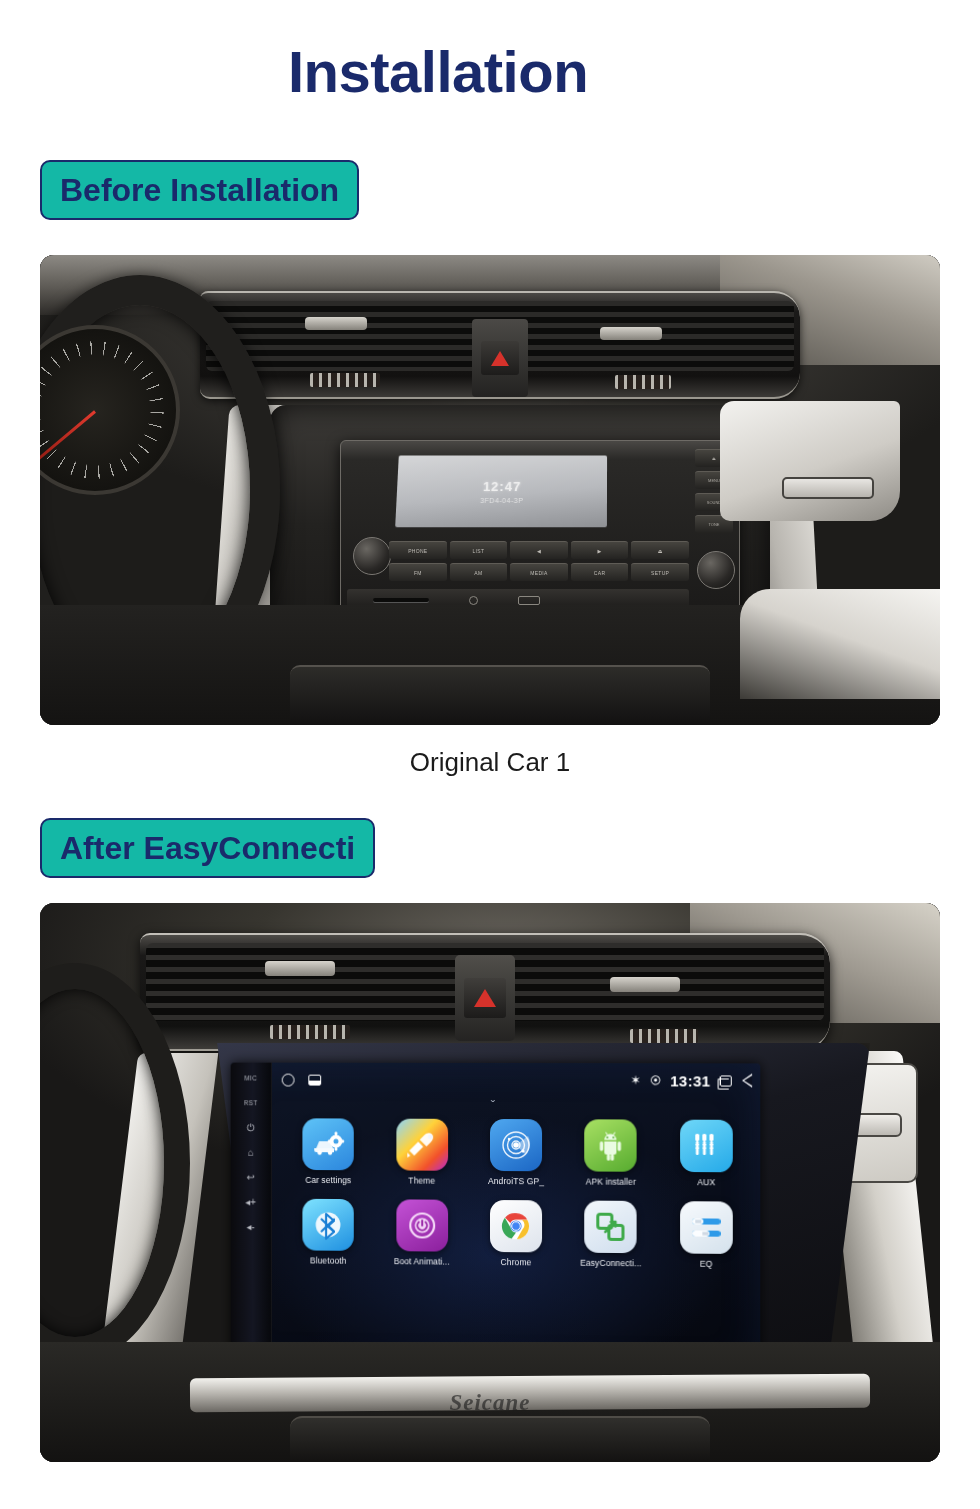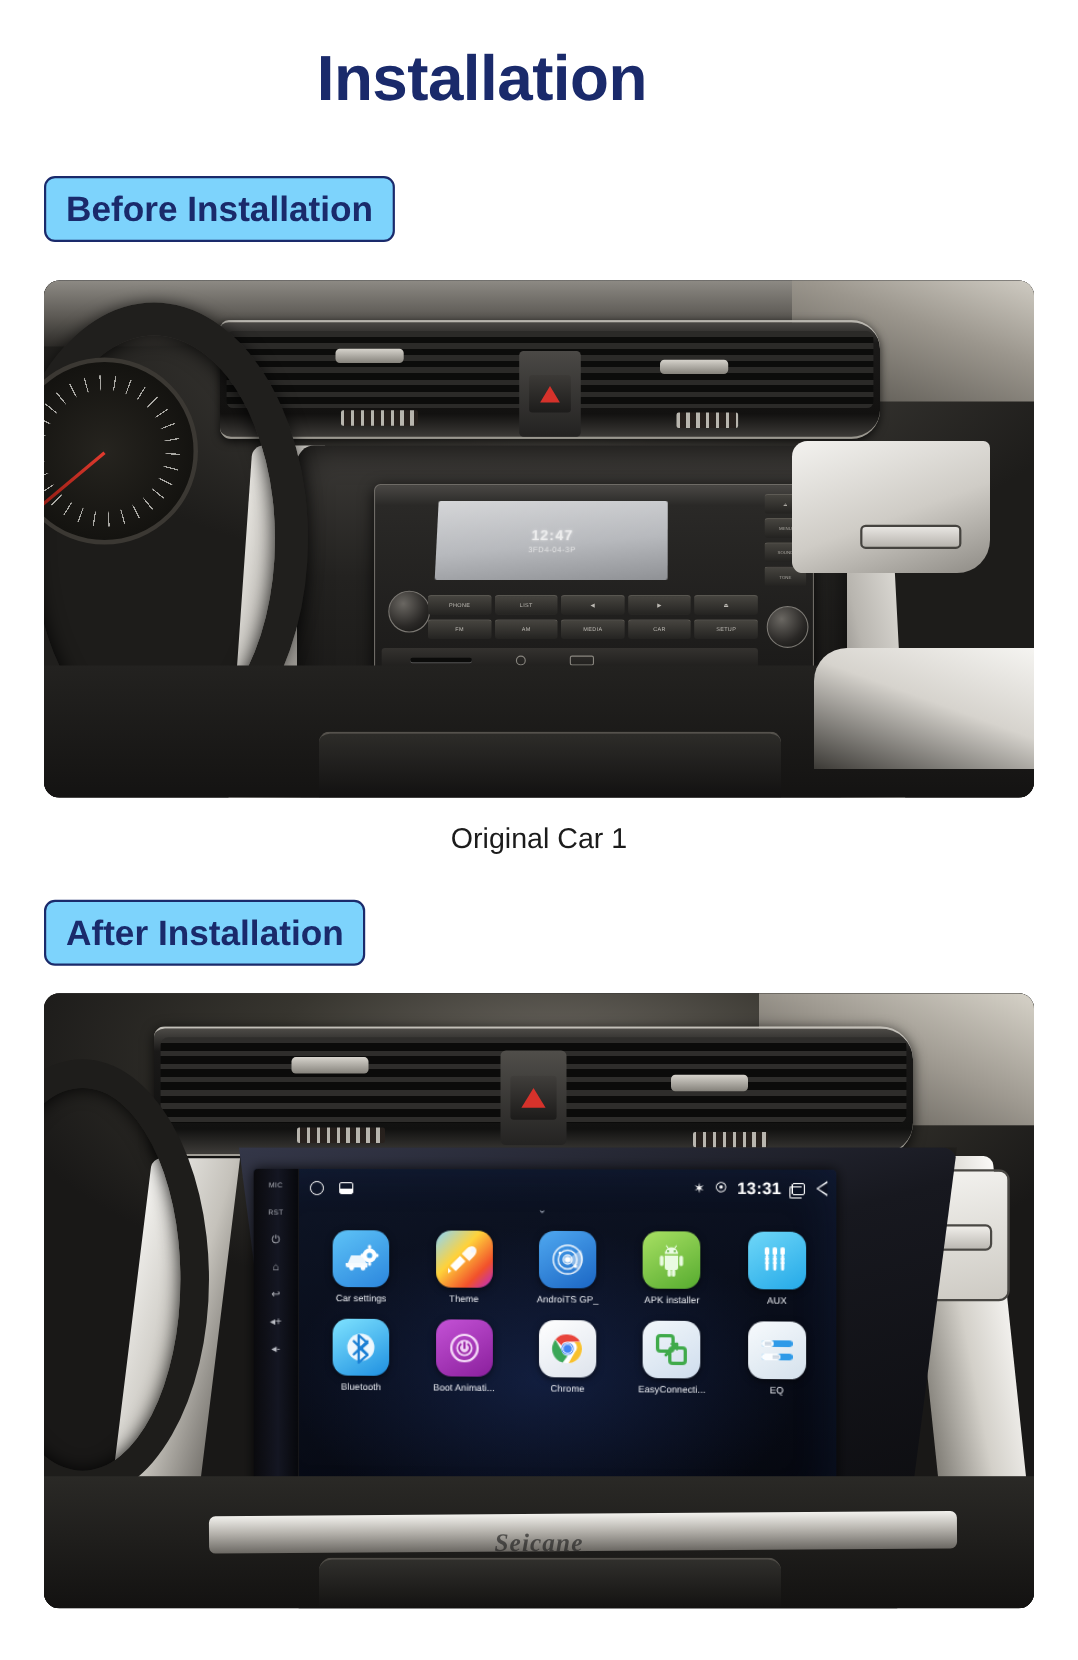--- a/index.html
+++ b/index.html
@@ -18,21 +18,21 @@
     text-align: center;
     font-size: 58px; font-weight: 700; letter-spacing: -0.5px;
     color: #1a2a6b;
   }
 
   
   .pill {
     position: absolute;
     border: 2.5px solid #1a2a6b;
     border-radius: 10px;
-    background: #7dd3fc;
+    background: #14b8a6;
     color: #1a2a6b;
     font-size: 32px; font-weight: 700;
     display: flex; align-items: center; justify-content: center;
     padding: 0 18px;
   }
   #pill-before { left: 40px; top: 160px; height: 60px; }
   #pill-after  { left: 40px; top: 818px; height: 60px; }
 
   
   .photo {
@@ -457,21 +457,21 @@
 
       <div class="b-lowerdash"></div>
       <div class="b-lower-tray"></div>
       <div class="b-floorlight"></div>
     </div>
   </div>
 
   <div class="caption" id="caption-before">Original Car  1</div>
 
   <div class="pill" id="pill-after">
-    <span>After Installation</span>
+    <span>After EasyConnecti</span>
   </div>
 
   <div class="photo" id="photo-after">
     <div class="dash">
       <div class="a-bg"></div>
       <div class="a-topright"></div>
 
       <div class="a-vent">
         <div class="a-vent-slats"></div>
         <div class="b-vent-knob" style="left:125px;top:26px;width:70px;height:15px;"></div>

